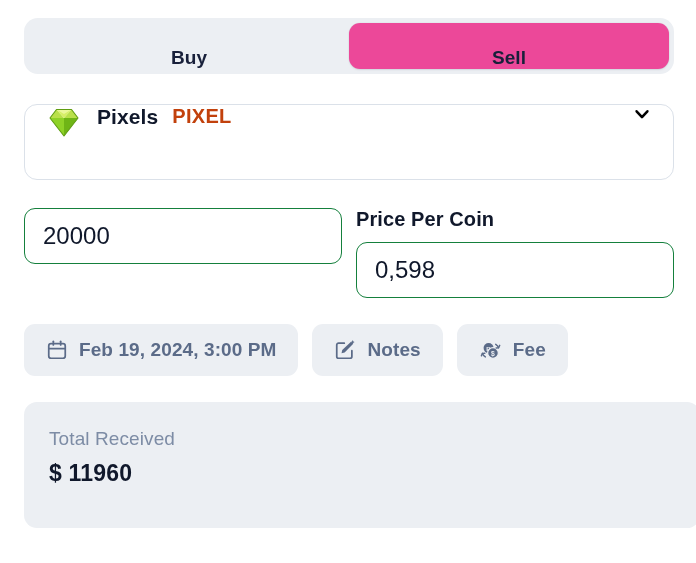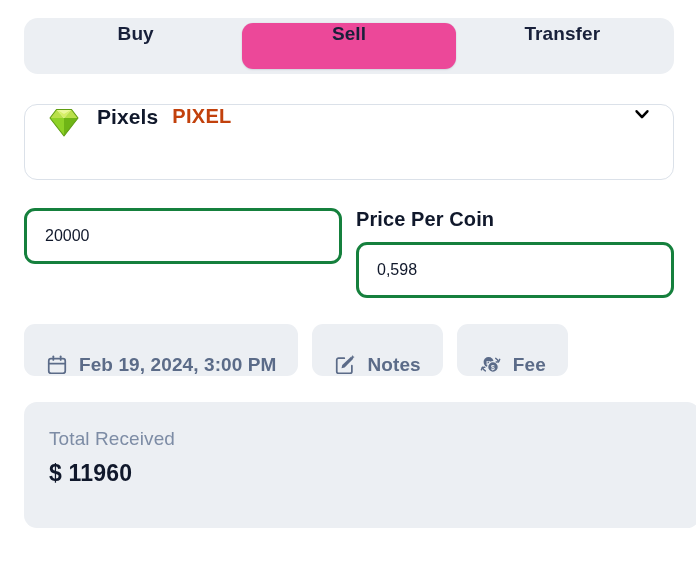--- a/index.html
+++ b/index.html
@@ -30,21 +30,21 @@
     height: 56px;
     background: #eceff3;
     border-radius: 14px;
     padding: 5px;
     box-sizing: border-box;
   }
   .tab {
     flex: 1 1 0;
     height: 46px;
     display: flex;
-    align-items: flex-start;
+    align-items: flex-end;
     justify-content: center;
     border-radius: 11px;
     font-size: 19px;
     font-weight: 700;
     color: #18203a;
     cursor: pointer;
     user-select: none;
     letter-spacing: .1px;
   }
   .tab.active {
@@ -110,43 +110,43 @@
     font-weight: 700;
     color: #10182b;
     letter-spacing: .1px;
     display: block;
     margin-bottom: 11px;
   }
   .field-input {
     width: 318px;
     height: 56px;
     box-sizing: border-box;
-    border: 3px solid #15803d;
+    border: 1px solid #15803d;
     border-radius: 11px;
     background: #fff;
     font-family: "Liberation Sans", sans-serif;
-    font-size: 16px;
+    font-size: 24px;
     color: #10182b;
     padding: 0 18px;
     outline: none;
   }
   .field-input::placeholder { color: #aab4c4; }
 
   
   .chips {
     display: flex;
     align-items: center;
     margin-top: 26px;
   }
   .chip {
     height: 52px;
     background: #eceff3;
     border-radius: 11px;
     display: flex;
-    align-items: flex-end;
+    align-items: center;
     padding: 0 22px;
     cursor: pointer;
     user-select: none;
     margin-right: 14px;
   }
   .chip-label {
     font-size: 19px;
     font-weight: 700;
     color: #5b6b88;
     letter-spacing: .1px;
@@ -191,23 +191,20 @@
 <body>
 
 <div class="page">
 
   <div class="tabbar">
     <div class="tab">
       <span>Buy</span>
     </div>
     <div class="tab active">
       <span>Sell</span>
-    </div>
-    <div class="tab">
-      <span>Transfer</span>
     </div>
   </div>
 
   <div class="coin-select">
     <svg class="coin-logo" viewBox="0 0 34 34">
       <polygon points="3,13 17,13 9.5,4.5" fill="#b9e04a"></polygon>
       <polygon points="9.5,4.5 17,13 24.5,4.5" fill="#d6ef66"></polygon>
       <polygon points="17,13 31,13 24.5,4.5" fill="#b9e04a"></polygon>
       <polygon points="3,13 17,13 17,31" fill="#8fd227"></polygon>
       <polygon points="17,13 31,13 17,31" fill="#6fb516"></polygon>

